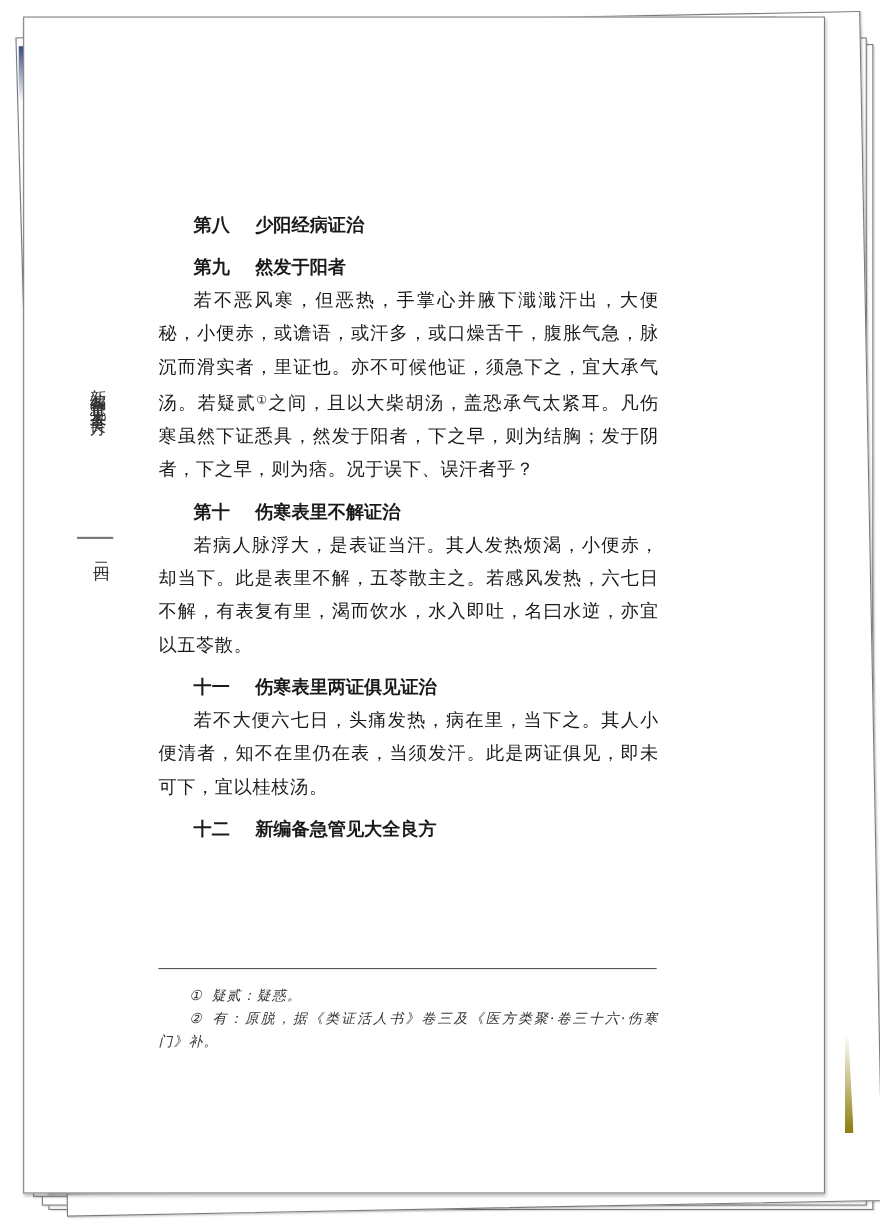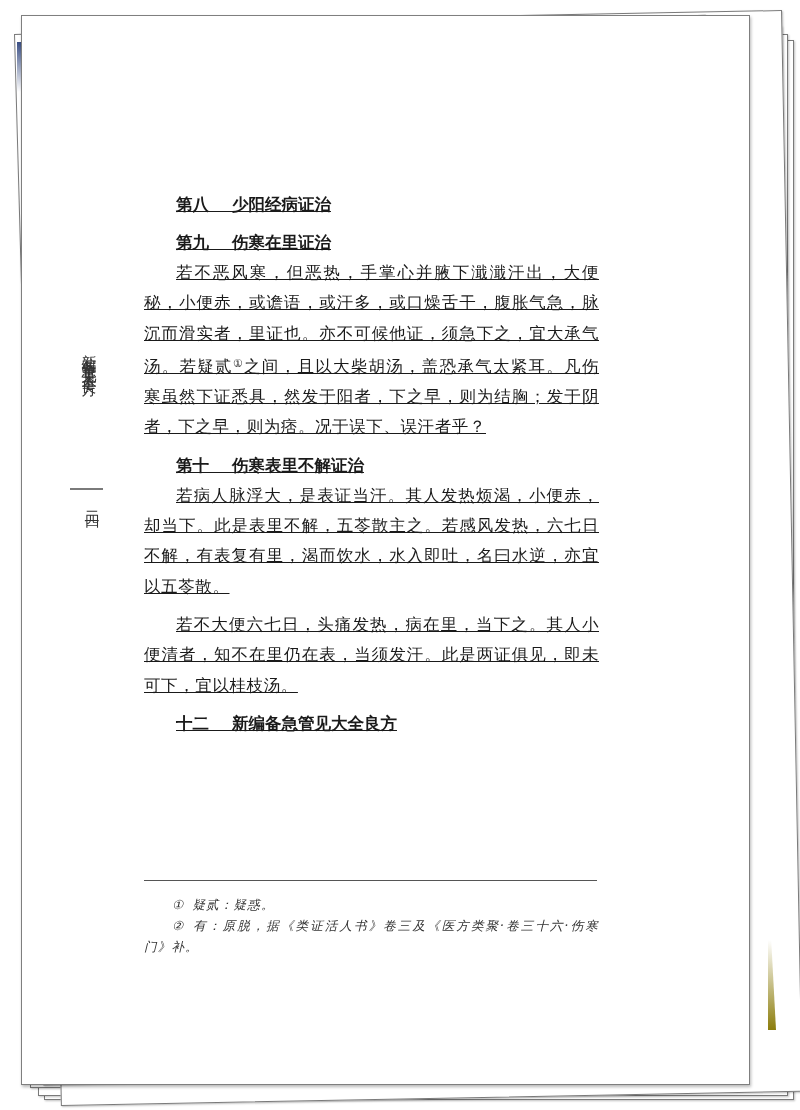--- a/index.html
+++ b/index.html
@@ -84,21 +84,21 @@
     writing-mode: vertical-rl;
     text-orientation: upright;
     letter-spacing: 3px;
   }
   .body-text {
     position: absolute;
     left: 144px; top: 190px;
     width: 455px;
     color: #1a1a1a;
   }
-  .section { margin: 0; text-decoration: underline; }
+  .section { margin: 0; }
   .section-title {
     font-family: "DejaVu Sans", "Liberation Sans", sans-serif;
     font-weight: bold;
     font-size: 16.5px;
     line-height: 30px;
     height: 30px;
     margin: 0;
     padding-left: 32px;
     white-space: pre;
   }
@@ -156,32 +156,33 @@
 <div class="page-number">二四</div>
 
 <div class="body-text">
 
   <div class="section">
     <h3 class="section-title"><span>第八</span><span>    </span><span>少阳经病证治</span></h3>
   </div>
   <div class="gap"></div>
 
   <div class="section">
-    <h3 class="section-title"><span>第九</span><span>    </span><span>伤寒在里证治</span></h3>
+    <h3 class="section-title"><span>第九</span><span>    </span><span>然发于阳者</span></h3>
     <p class="para"><span>若不恶风寒，但恶热，手掌心并腋下濈濈汗出，大便秘，小便赤，或谵语，或汗多，或口燥舌干，腹胀气急，脉沉而滑实者，里证也。亦不可候他证，须急下之，宜大承气汤。若疑贰</span><sup class="fn">①</sup><span>之间，且以大柴胡汤，盖恐承气太紧耳。凡伤寒虽然下证悉具，然发于阳者，下之早，则为结胸；发于阴者，下之早，则为痞。况于误下、误汗者乎？</span></p>
   </div>
   <div class="gap"></div>
 
   <div class="section">
     <h3 class="section-title"><span>第十</span><span>    </span><span>伤寒表里不解证治</span></h3>
     <p class="para">若病人脉浮大，是表证当汗。其人发热烦渴，小便赤，却当下。此是表里不解，五苓散主之。若感风发热，六七日不解，有表复有里，渴而饮水，水入即吐，名曰水逆，亦宜以五苓散。</p>
   </div>
   <div class="gap"></div>
 
   <div class="section">
+    <h3 class="section-title"><span>十一</span><span>    </span><span>伤寒表里两证俱见证治</span></h3>
     <p class="para">若不大便六七日，头痛发热，病在里，当下之。其人小便清者，知不在里仍在表，当须发汗。此是两证俱见，即未可下，宜以桂枝汤。</p>
   </div>
   <div class="gap"></div>
 
   <div class="section">
     <h3 class="section-title"><span>十二</span><span>    </span><span>新编备急管见大全良方</span></h3>
   </div>
 </div>
 
 <div class="footnote-rule"></div>

